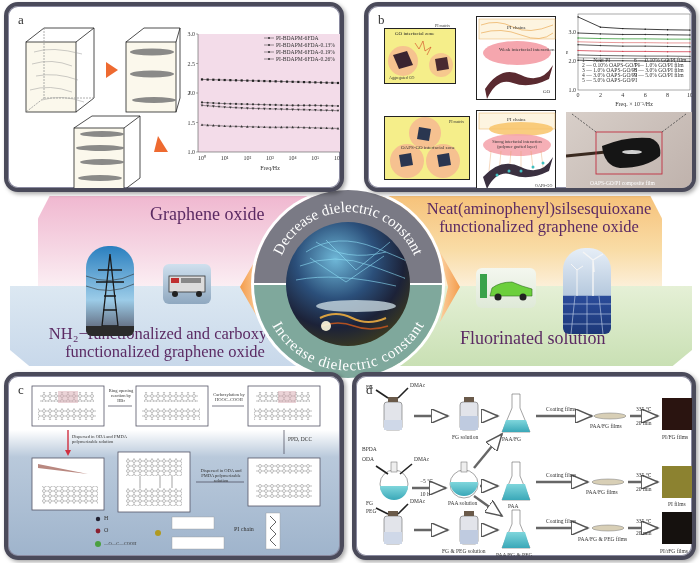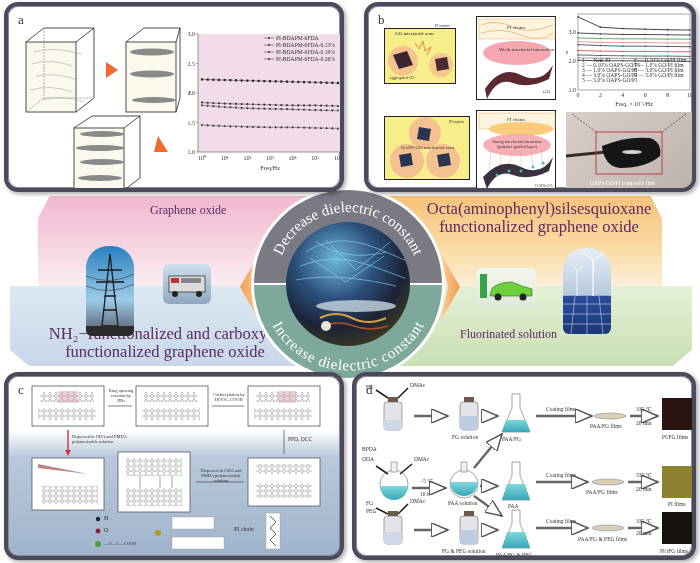--- a/index.html
+++ b/index.html
@@ -22,21 +22,21 @@
   #band-bl { left: 10px; top: 286px; width: 320px; height: 80px;
     background: linear-gradient(180deg, #dce8f2 0%, #c8d8ea 100%);
     clip-path: polygon(0 0, 100% 0, 100% 100%, 6% 100%, 0 80%); }
   #band-tr { left: 372px; top: 196px; width: 290px; height: 90px;
     background: linear-gradient(180deg, #f6c27a 0%, #f9dca6 60%, #fcefd8 100%);
     clip-path: polygon(0 0, 96% 0, 100% 25%, 100% 100%, 0 100%); }
   #band-br { left: 370px; top: 286px; width: 322px; height: 80px;
     background: linear-gradient(180deg, #e5f0d6 0%, #c9e0b4 100%);
     clip-path: polygon(0 0, 100% 0, 100% 80%, 94% 100%, 0 100%); }
 
-  .band-title { position: absolute; font-size: 12px; color: #5b2a63; line-height: 1.12; }
+  .band-title { position: absolute; font-size: 18px; color: #5b2a63; line-height: 1.12; }
   #go-title { left: 150px; top: 204px; }
   #oaps-title { left: 394px; top: 200px; width: 290px; text-align: center; font-size: 16.5px; }
   #nh2-title { left: 40px; top: 325px; width: 250px; text-align: center; font-size: 16.5px; }
   #fg-title { left: 460px; top: 328px; }
 
   
   #center-ring { position: absolute; left: 254px; top: 190px; width: 188px; height: 188px; border-radius: 50%;
     background: conic-gradient(from -90deg, #7a7a85 0deg 180deg, #7fa89c 180deg 360deg);
     box-shadow: 0 0 0 3px #ffffff; }
   #center-ring::after { content: ""; position: absolute; left: 0; right: 0; top: 93px; height: 2px; background: #ffffff; }
@@ -72,21 +72,21 @@
 </head>
 <body>
 
 <div class="band" id="band-tl"></div>
 <div class="band" id="band-bl"></div>
 <div class="band" id="band-tr"></div>
 <div class="band" id="band-br"></div>
 
 <div class="band-title" id="go-title">Graphene oxide</div>
 <div class="band-title" id="oaps-title">
-  <div>Octa(aminophenyl)silsesquioxane</div>
+  <div>Neat(aminophenyl)silsesquioxane</div>
   <div>functionalized graphene oxide</div>
 </div>
 <div class="band-title" id="nh2-title">
   <div>NH₂−functionalized and carboxyl−</div>
   <div>functionalized graphene oxide</div>
 </div>
 <div class="band-title" id="fg-title">Fluorinated solution</div>
 
 <div class="photo" id="tower-photo">
   <svg width="48" height="90" viewBox="0 0 48 90">

